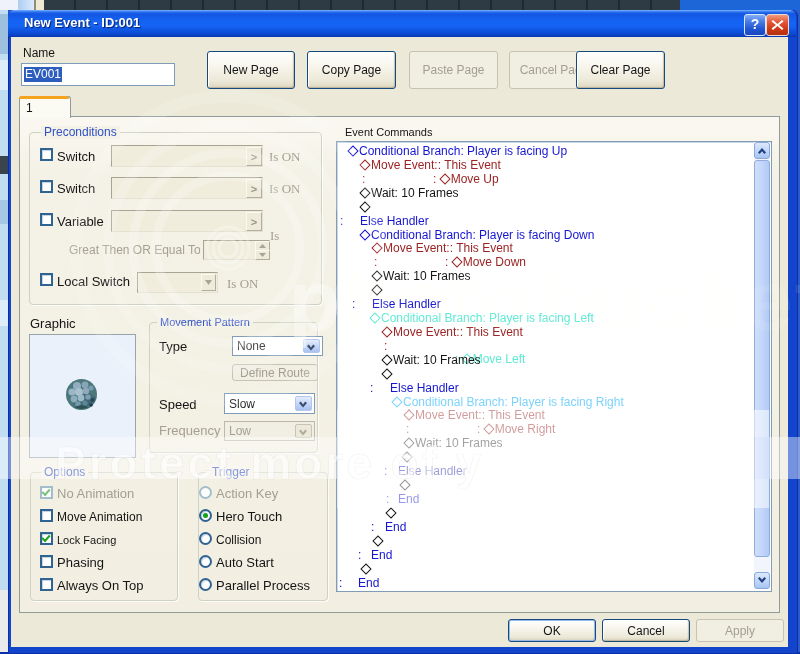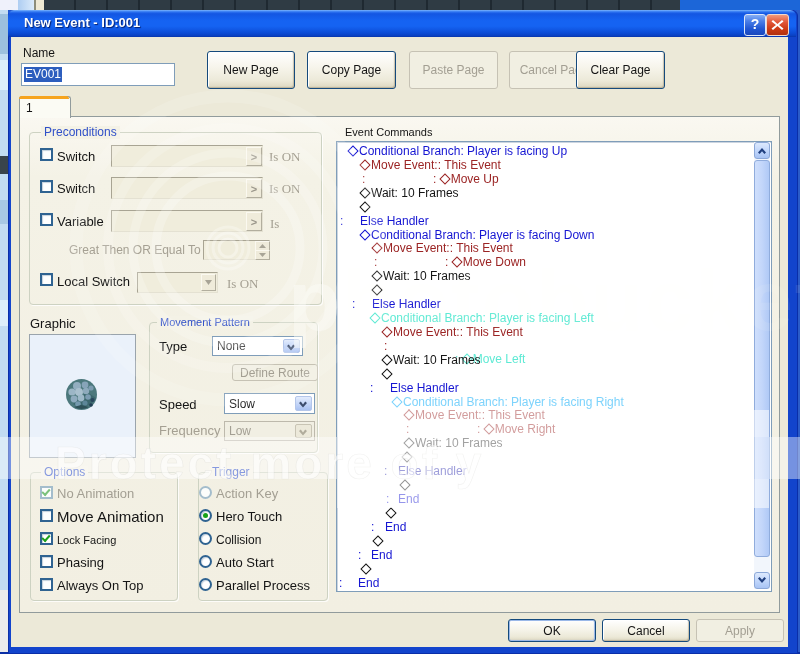--- a/index.html
+++ b/index.html
@@ -115,21 +115,21 @@
 <div class="cb" style="left:40px;top:180px"></div>
 <div class="lbl" style="left:57px;top:182px;font-size:13px">Switch</div>
 <div class="din" style="left:111px;top:177px;width:150px;height:20px"></div>
 <div class="sbtn" style="left:246px;top:179px;width:14px;height:17px;font-size:11px">&gt;</div>
 <div class="lbl" style="left:269px;top:182px;font-family:'Liberation Serif',serif;color:#a5a093;font-size:13px">Is ON</div>
 
 <div class="cb" style="left:40px;top:213px"></div>
 <div class="lbl" style="left:57px;top:215px;font-size:13px">Variable</div>
 <div class="din" style="left:111px;top:210px;width:150px;height:20px"></div>
 <div class="sbtn" style="left:246px;top:212px;width:14px;height:17px;font-size:11px">&gt;</div>
-<div class="lbl" style="left:270px;top:217px;font-family:'Liberation Serif',serif;color:#a5a093;font-size:13px">Is</div>
+<div class="lbl" style="left:270px;top:229px;font-family:'Liberation Serif',serif;color:#a5a093;font-size:13px">Is</div>
 
 <div class="lbl" style="left:69px;top:243px;color:#a5a093;font-size:12px">Great Then OR Equal To</div>
 <div class="din" style="left:203px;top:240px;width:65px;height:18px"></div>
 <div class="sbtn" style="left:255px;top:241px;width:13px;height:8px">
     <svg width="7" height="4">
       <path d="M0 4 L3.5 0 L7 4 Z" fill="#a8a496"></path>
     </svg>
   </div>
 <div class="sbtn" style="left:255px;top:250px;width:13px;height:8px">
     <svg width="7" height="4">
@@ -164,21 +164,21 @@
  <circle cx="13" cy="26" r="2.8" fill="#769aae"></circle>
  <circle cx="20" cy="25" r="2.6" fill="#5d8698"></circle>
  <circle cx="27.5" cy="22" r="2" fill="#28455c"></circle>
  <circle cx="26" cy="27" r="1.8" fill="#223e54"></circle>
  <path d="M9 29 A15.5 15.5 0 0 0 24 29 L16 27 Z" fill="#2e5158"></path>
 </svg>
 
 <div class="grp" style="left:149px;top:322px;width:167px;height:129px"></div>
 <div class="glab" style="left:157px;top:316px;font-size:11px">Movement Pattern</div>
 <div class="lbl" style="left:159px;top:340px;font-size:13px">Type</div>
-<div class="combo" style="left:212px;top:336px;width:89px;height:18px">
+<div class="combo" style="left:232px;top:336px;width:89px;height:18px">
   <span class="txt" style="color:#4a4a4a">None</span>
   <span class="carr">
       <svg width="12" height="10" viewBox="0 0 12 10">
         <path d="M2 3 L6 7.5 L10 3 L8.2 1.6 L6 4.6 L3.8 1.6 Z" fill="#3c4c6c"></path>
       </svg>
     </span>
 </div>
 <div class="btn dis" style="left:232px;top:364px;width:84px;height:15px;font-size:12px">Define Route</div>
 <div class="lbl" style="left:159px;top:398px;font-size:13px">Speed</div>
 <div class="combo" style="left:224px;top:393px;width:89px;height:19px">
@@ -199,21 +199,21 @@
     </span>
 </div>
 
 <div class="grp" style="left:30px;top:472px;width:146px;height:127px"></div>
 <div class="glab" style="left:41px;top:466px">Options</div>
 <div class="cb dis" style="left:40px;top:486px">
     <span class="chk"></span>
   </div>
 <div class="lbl" style="left:57px;top:487px;color:#a39f93;font-size:13px">No Animation</div>
 <div class="cb" style="left:40px;top:509px"></div>
-<div class="lbl" style="left:57px;top:510px;font-size:15px">Move Animation</div>
+<div class="lbl" style="left:57px;top:510px;font-size:12px">Move Animation</div>
 <div class="cb" style="left:40px;top:532px">
     <span class="chk"></span>
   </div>
 <div class="lbl" style="left:57px;top:533px;font-size:11px">Lock Facing</div>
 <div class="cb" style="left:40px;top:555px"></div>
 <div class="lbl" style="left:57px;top:556px;font-size:13px">Phasing</div>
 <div class="cb" style="left:40px;top:578px"></div>
 <div class="lbl" style="left:57px;top:579px;font-size:13px">Always On Top</div>
 
 <div class="grp" style="left:198px;top:472px;width:128px;height:127px"></div>

